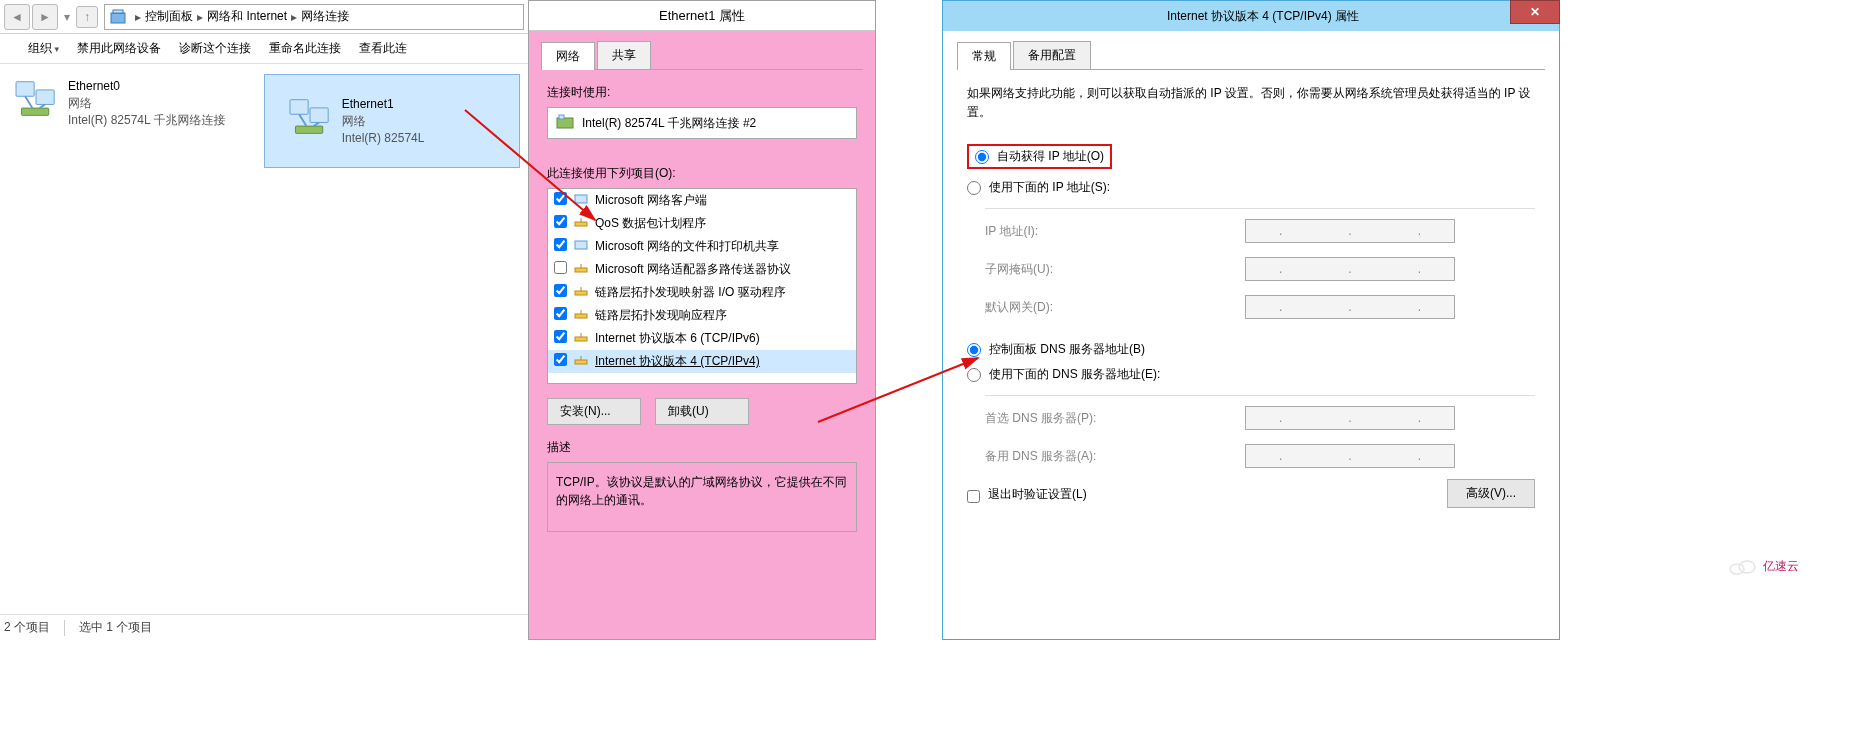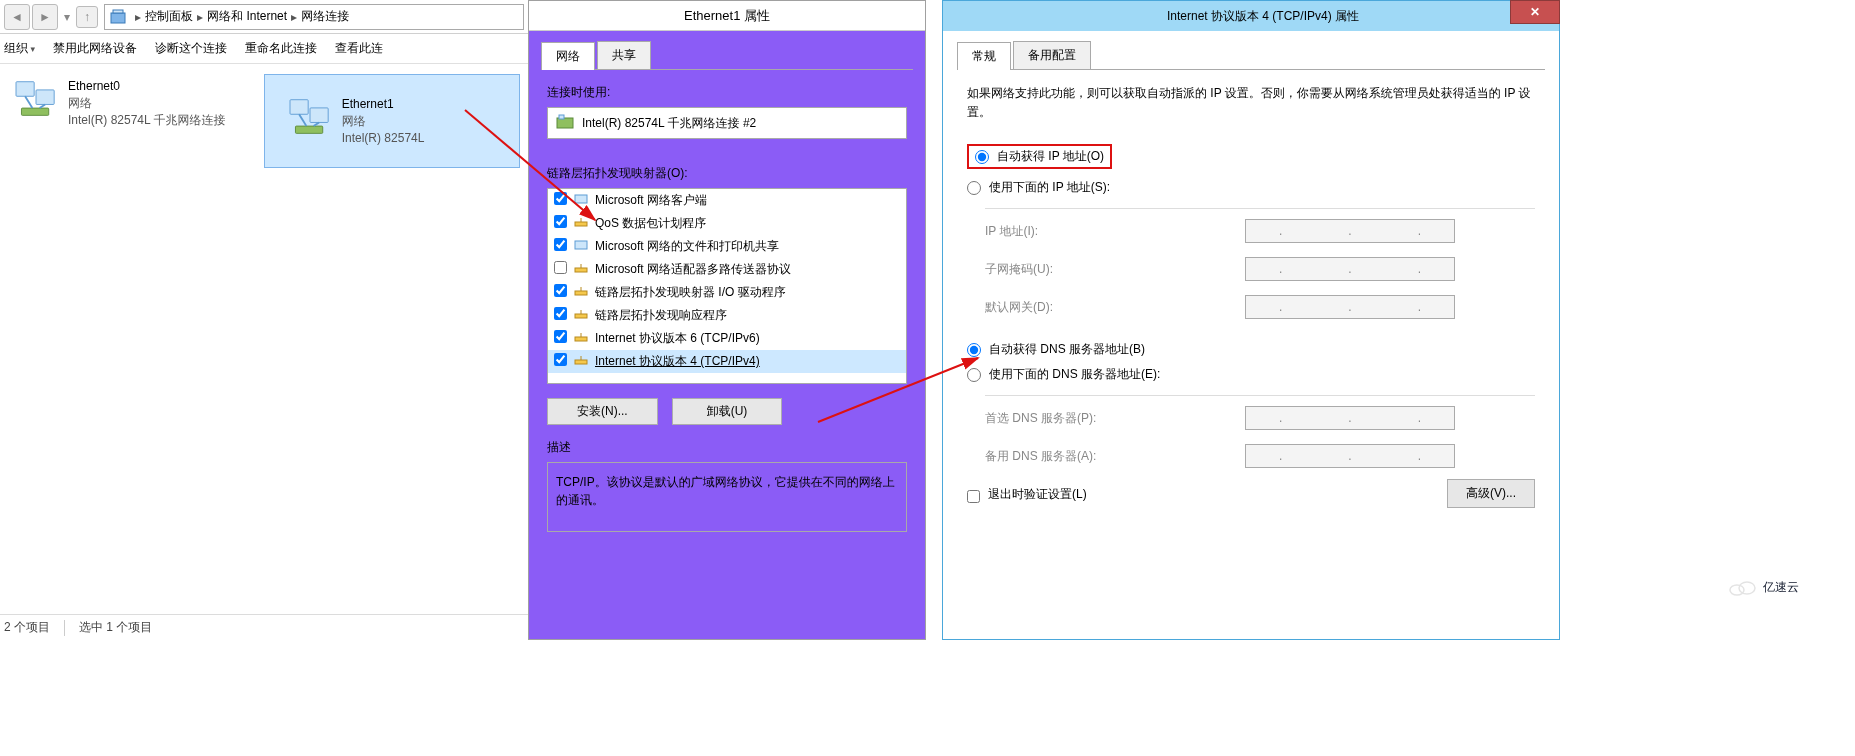--- a/index.html
+++ b/index.html
@@ -8,38 +8,38 @@
 
 .explorer-panel { position: absolute; left: 0; top: 0; width: 528px; height: 640px; background: #fff; }
 .nav-bar { display: flex; align-items: center; height: 34px; border-bottom: 1px solid #d0d0d0; padding: 2px 4px; gap: 2px; }
 .nav-btn { width: 26px; height: 26px; border: 1px solid #bbb; border-radius: 3px; background: #f0f0f0; display: flex; align-items: center; justify-content: center; color: #888; cursor: pointer; }
 .nav-up { width: 22px; height: 22px; }
 .breadcrumb { flex: 1; display: flex; align-items: center; height: 26px; border: 1px solid #a9a9a9; background: #fff; margin-left: 4px; padding: 0 4px; }
 .breadcrumb-icon { width: 18px; height: 16px; display: inline-flex; align-items: center; justify-content: center; margin-right: 4px; }
 .breadcrumb-sep { margin: 0 4px; color: #555; }
 .breadcrumb-item { color: #000; cursor: pointer; }
 
-.toolbar { display: flex; align-items: center; height: 30px; padding: 0 4px; gap: 18px; border-bottom: 1px solid #e0e0e0; }
+.toolbar { display: flex; align-items: center; height: 30px; padding: 0 28px; gap: 18px; border-bottom: 1px solid #e0e0e0; }
 .toolbar-item { cursor: pointer; }
 .toolbar-item::after { content: " ▾"; font-size: 9px; color: #555; }
 
 .conn-area { padding: 10px 8px; display: flex; gap: 0; }
 .conn-item { display: flex; align-items: flex-start; width: 260px; padding: 4px; cursor: pointer; }
 .conn-item.selected { background: #cde8ff; border: 1px solid #7eb4ea; padding: 21px; }
 .conn-icon { width: 48px; height: 42px; display: flex; align-items: center; justify-content: center; margin-right: 8px; }
 .conn-text { display: flex; flex-direction: column; line-height: 1.4; }
 .conn-name { color: #000; }
 .conn-status { color: #555; }
 .conn-adapter { color: #555; }
 
 .status-bar { position: absolute; bottom: 0; left: 0; width: 528px; height: 26px; border-top: 1px solid #dcdcdc; display: flex; align-items: center; padding: 0 4px; gap: 14px; color: #444; }
 .status-sep { border-left: 1px solid #ccc; height: 16px; }
 
 
-.eth-dialog { position: absolute; left: 528px; top: 0; width: 398px; height: 640px; background: #8b5cf6; border: 1px solid #a0a0a0; }
+.eth-dialog { position: absolute; left: 528px; top: 0; width: 348px; height: 640px; background: #f9a8d4; border: 1px solid #a0a0a0; }
 .dlg-title { height: 30px; background: #fff; display: flex; align-items: center; justify-content: center; font-size: 13px; border-bottom: 1px solid #ccc; }
 .dlg-body { padding: 10px 12px; }
 .tab-strip { display: flex; border-bottom: 1px solid #a9a9a9; }
 .tab { padding: 5px 14px; border: 1px solid #a9a9a9; border-bottom: none; background: #fff; margin-right: 2px; cursor: pointer; position: relative; top: 1px; }
 .tab.inactive { background: #f0f0f0; top: 0; }
 .tab-content { border: 0; padding: 14px 6px 6px; }
 
 .fld-label { margin-bottom: 6px; }
 .adapter-box { border: 1px solid #a9a9a9; height: 32px; display: flex; align-items: center; padding: 1px 8px; background: #fff; }
 .adapter-box .mini-icon { width: 18px; height: 18px; margin-right: 8px; }
@@ -47,21 +47,21 @@
 .btn-generic { border: 1px solid #adadad; background: #e7e7e7; padding: 4px 12px; min-width: 90px; cursor: pointer; }
 
 .items-list { border: 1px solid #a9a9a9; margin-top: 6px; height: 196px; overflow: hidden; background: #fff; }
 .item-row { display: flex; align-items: flex-start; padding: 3px 6px; gap: 6px; cursor: pointer; }
 .item-row .cb { width: 13px; height: 13px; }
 .item-row .mini-icon { width: 16px; height: 14px; display: inline-flex; align-items: center; justify-content: center; }
 .item-row.selected { background: #cde8ff; }
 .item-row.selected span:last-child { text-decoration: underline; }
 
 .btn-row3 { display: flex; gap: 14px; margin-top: 14px; }
-.btn-row3 .btn-generic { flex: 1; text-align: center; }
+.btn-row3 .btn-generic { flex: 1; text-align: left; }
 
 .desc-group { margin-top: 14px; }
 .desc-box { border: 1px solid #a9a9a9; padding: 10px 8px; margin-top: 6px; height: 70px; line-height: 1.5; }
 
 
 .ipv4-dialog { position: absolute; left: 942px; top: 0; width: 618px; height: 640px; background: #fff; border: 1px solid #4aa7da; }
 .ipv4-title { height: 30px; background: #9fd9f6; display: flex; align-items: center; font-size: 13px; position: relative; }
 .ipv4-title-text { flex: 1; text-align: center; margin-left: 24px; }
 .close-btn { position: absolute; right: -1px; top: -1px; width: 50px; height: 24px; background: #c75050; border: 1px solid #8b3a3a; color: #fff; display: flex; align-items: center; justify-content: center; font-size: 14px; font-weight: bold; cursor: pointer; }
 .ipv4-body { padding: 10px 14px; }
@@ -81,21 +81,21 @@
 
 .dns-section .ip-label { color: #888; }
 
 .exit-row { display: flex; align-items: flex-end; gap: 8px; margin-top: 14px; }
 .exit-row input[type=checkbox] { width: 13px; height: 13px; }
 .adv-row { display: flex; justify-content: flex-end; margin-top: -24px; }
 .adv-btn { border: 1px solid #adadad; background: #e7e7e7; padding: 5px 18px; cursor: pointer; }
 .arrow-svg { position: absolute; }
 
 
-.watermark { position: absolute; right: 56px; bottom: 159px; display: flex; align-items: center; gap: 6px; color: #0f172a; font-size: 14px; }
+.watermark { position: absolute; right: 56px; bottom: 180px; display: flex; align-items: center; gap: 6px; color: #be185d; font-size: 14px; }
 .watermark-icon { width: 30px; height: 20px; opacity: 0.4; }
 
 
 .net-icon-svg { width: 44px; height: 40px; }
 </style>
 </head>
 <body>
 
 <div class="explorer-panel">
   <div class="nav-bar">
@@ -180,21 +180,21 @@
           <svg width="18" height="16">
               <rect x="1" y="4" width="16" height="10" fill="#8fbf5f" stroke="#5a8a3a"></rect>
               <rect x="3" y="1" width="5" height="4" fill="#cde6fa" stroke="#5d9bd3"></rect>
             </svg>
         </span>
         <span>Intel(R) 82574L 千兆网络连接 #2</span>
       </div>
       <div class="config-btn-row">
         <button class="btn-generic" style="visibility:hidden"></button>
       </div>
-      <div class="fld-label" style="margin-top:6px">链路层拓扑发现映射器(O):</div>
+      <div class="fld-label" style="margin-top:6px">此连接使用下列项目(O):</div>
       <div class="items-list">
         <div class="item-row">
           <input type="checkbox" class="cb" checked="" style="">
           <span class="mini-icon">
               <svg width="14" height="12">
                 <rect x="1" y="2" width="12" height="8" fill="#cde6fa" stroke="#5d9bd3"></rect>
               </svg>
             </span>
           <span>Microsoft 网络客户端</span>
         </div>
@@ -329,21 +329,21 @@
               <span>.</span>
               <span>.</span>
               <span>.</span>
             </div>
         </div>
       </div>
 
       <div class="radio-group">
         <div class="radio-row">
           <input type="radio" name="dnsmode" checked="" style="">
-          <span>自动获得 DNS 服务器地址(B)</span>
+          <span>控制面板 DNS 服务器地址(B)</span>
         </div>
         <div class="radio-row">
           <input type="radio" name="dnsmode" style="">
           <span>使用下面的 DNS 服务器地址(E):</span>
         </div>
       </div>
       <div class="ip-fields dns-section" style="border-top:1px solid #ddd">
         <div class="ip-row">
           <span class="ip-label">首选 DNS 服务器(P):</span>
           <div class="ip-input">

